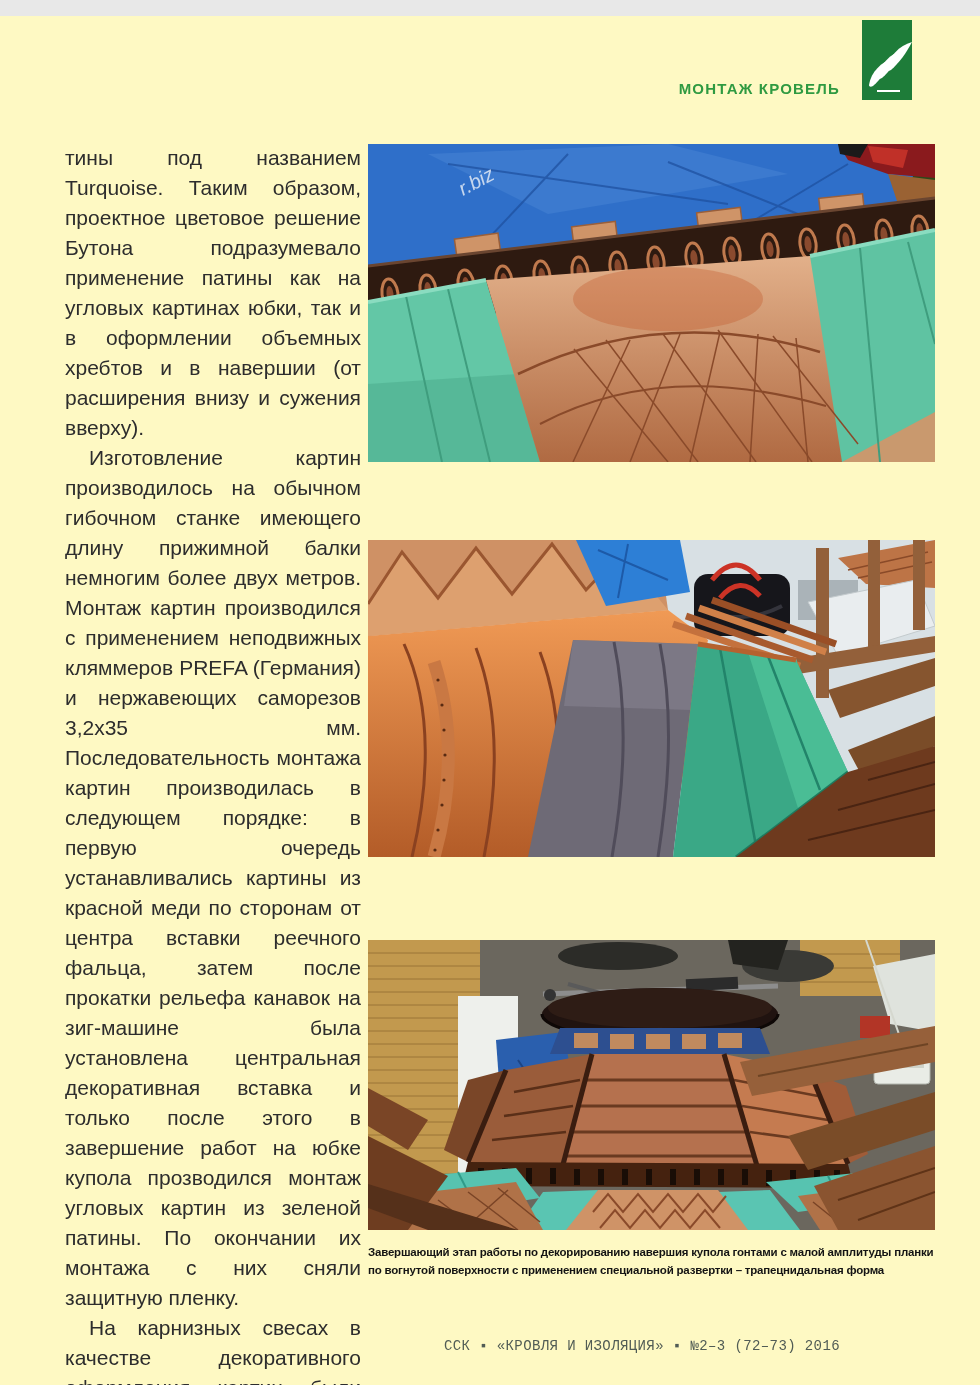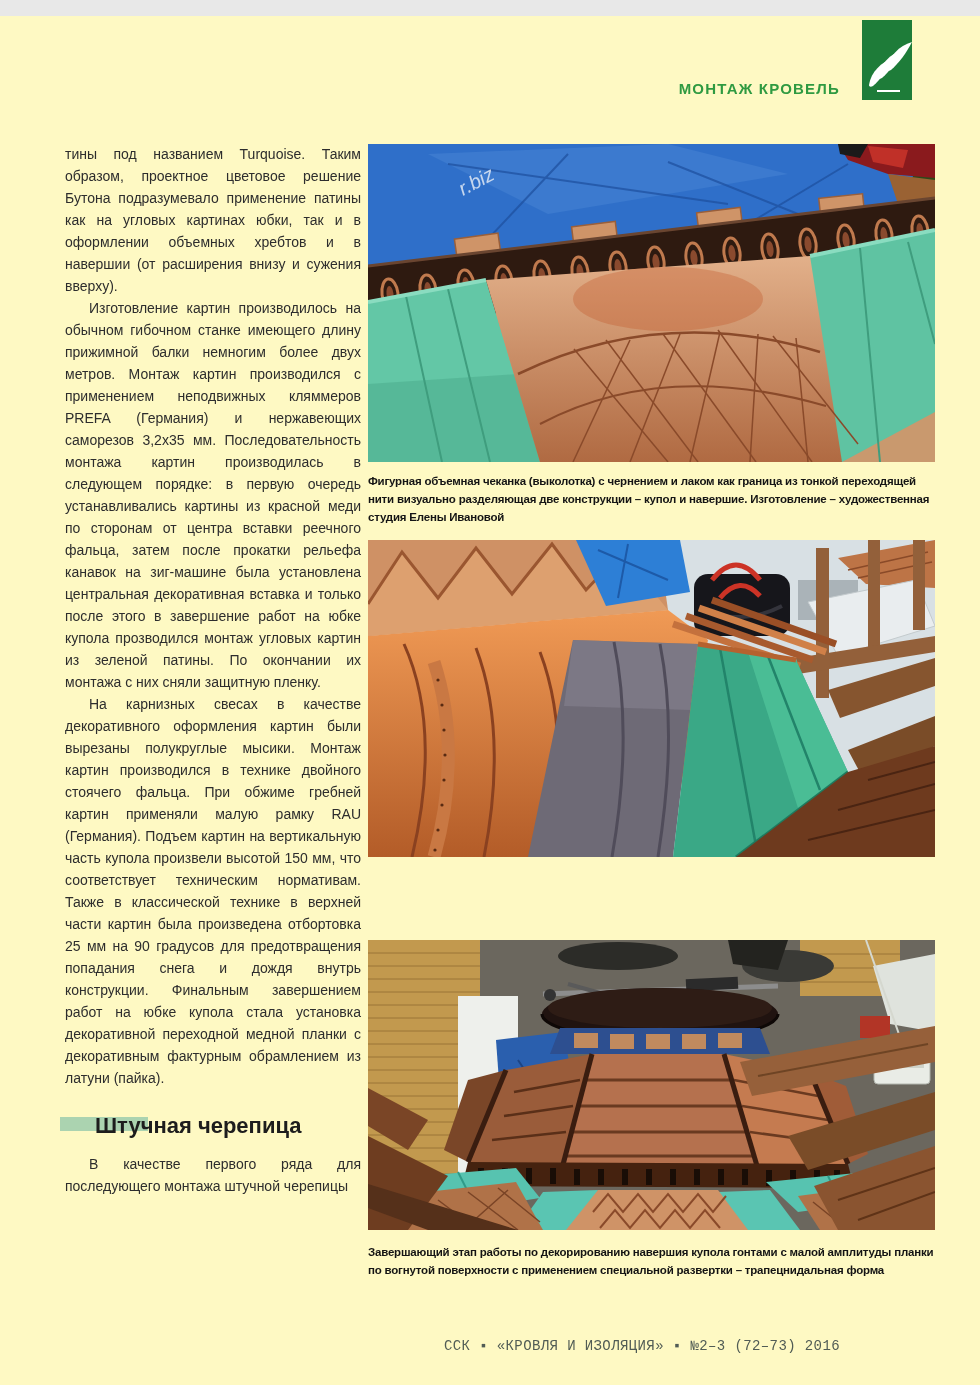--- a/index.html
+++ b/index.html
@@ -5,21 +5,21 @@
 <style>
   html,body{margin:0;padding:0;background:#e8e8e8;}
   .page{position:relative;width:980px;height:1385px;background:#fef9c3;margin:16px auto;
         font-family:"Liberation Sans", sans-serif;overflow:hidden;}
   
   .section-title{position:absolute;top:64px;right:140px;font-size:15px;font-weight:bold;
         letter-spacing:1.2px;color:#2f9a41;}
   .logo-box{position:absolute;left:862px;top:4px;width:50px;height:80px;background:#1e7c39;}
   
   .text-col{position:absolute;left:65px;top:127px;width:296px;color:#2d2d2d;}
-  .text-col p{margin:0;font-size:14px;line-height:22px;text-align:justify;text-indent:24px;}
+  .text-col p{margin:0;font-size:21px;line-height:30px;text-align:justify;text-indent:24px;}
   .text-col p.first{text-indent:0;}
   .subheading{position:relative;margin:24px 0 14px 0;padding-left:30px;font-size:22px;
         font-weight:bold;color:#1d1d1d;}
   .subheading .marker{position:absolute;left:-5px;top:4px;width:88px;height:14px;
         background:#abd3b0;z-index:0;}
   .subheading .sh-text{position:relative;z-index:1;}
   
   figure{position:absolute;left:368px;width:567px;margin:0;}
   figure svg{display:block;width:567px;}
   .fig1{top:128px;} .fig2{top:524px;} .fig3{top:924px;}
@@ -139,21 +139,20 @@
             <path d="M440,318 L428,194"></path>
           <path d="M238,196 L330,318"></path>
             <path d="M295,190 L388,318"></path>
             <path d="M350,186 L444,318"></path>
           <path d="M300,318 L206,205"></path>
             <path d="M405,192 L490,300"></path>
         </g>
       </g>
     </svg>
   </figure>
-  <figcaption class="cap1">Фигурная объемная чеканка (выколотка) с чернением и лаком как граница из тонкой переходящей нити визуально разделяющая две конструкции – купол и навершие. Изготовление – художественная студия Елены Ивановой</figcaption>
 
   <figure class="fig2">
     <svg viewBox="0 0 567 317" height="317" preserveAspectRatio="none">
       <defs>
         <linearGradient id="p2cop" x1="0" y1="0" x2="0" y2="1">
           <stop offset="0" stop-color="#f09a55"></stop>
             <stop offset="1" stop-color="#b35c28"></stop>
         </linearGradient>
       </defs>
       <rect width="567" height="317" fill="#d8e0e4"></rect>

